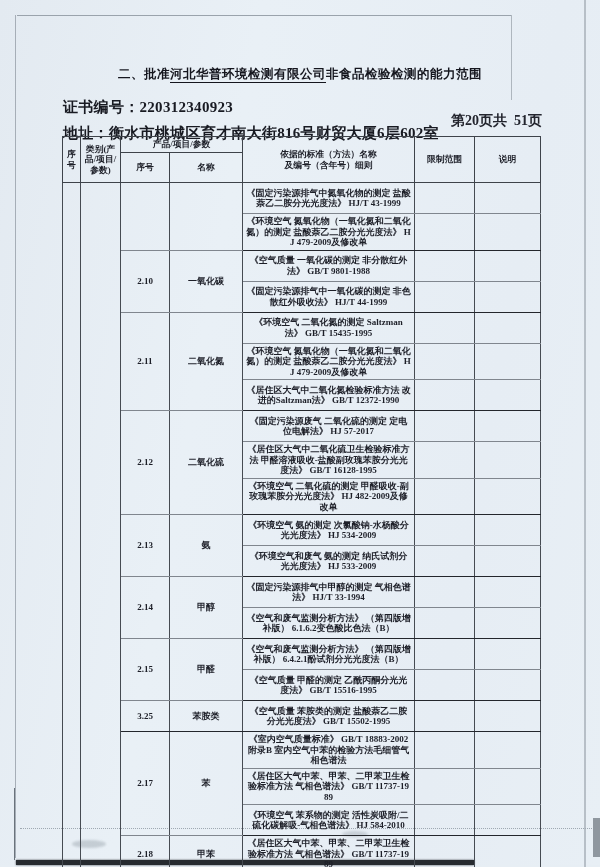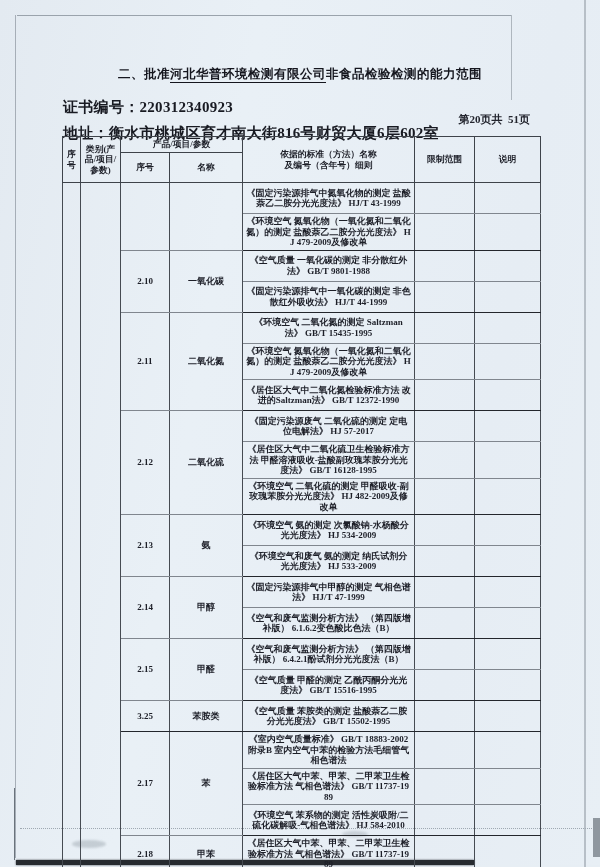--- a/index.html
+++ b/index.html
@@ -33,21 +33,21 @@
     color:#15161e;white-space:nowrap;
   }
   .doc-title .underlined{border-bottom:1px solid #15161e;padding-bottom:1px;}
   .meta-line{
     position:absolute;left:63px;font-size:15px;font-weight:bold;color:#181a22;
     letter-spacing:.3px;white-space:pre;
   }
   .meta-cert{top:98px;}
   .meta-addr{top:124px;}
   .page-info{
-    position:absolute;right:70px;top:112px;font-size:11px;font-weight:bold;
+    position:absolute;right:58px;top:112px;font-size:14px;font-weight:bold;
     color:#23252e;white-space:pre;
   }
   
   table.cap-table{
     position:absolute;left:62px;top:136px;width:478px;
     border-collapse:collapse;table-layout:fixed;
     border:1.6px solid #23262c;
     font-size:9px;color:#1d1f28;
   }
   col.c-seq{width:18px;}  col.c-cat{width:40px;}
@@ -189,21 +189,21 @@
           <td class="note-cell"></td>
         </tr>
         <tr class="group-end">
           <td class="std-cell">《环境空气和废气 氨的测定 纳氏试剂分光光度法》 HJ 533-2009</td>
           <td class="limit-cell"></td>
           <td class="note-cell"></td>
         </tr>
         <tr>
           <td class="idx-cell" rowspan="2">2.14</td>
           <td class="name-cell" rowspan="2">甲醇</td>
-          <td class="std-cell">《固定污染源排气中甲醇的测定 气相色谱法》 HJ/T 47-1999</td>
+          <td class="std-cell">《固定污染源排气中甲醇的测定 气相色谱法》 HJ/T 33-1994</td>
           <td class="limit-cell"></td>
           <td class="note-cell"></td>
         </tr>
         <tr class="group-end">
           <td class="std-cell">《空气和废气监测分析方法》 （第四版增补版） 6.1.6.2变色酸比色法（B）</td>
           <td class="limit-cell"></td>
           <td class="note-cell"></td>
         </tr>
         <tr>
           <td class="idx-cell" rowspan="2">2.15</td>

